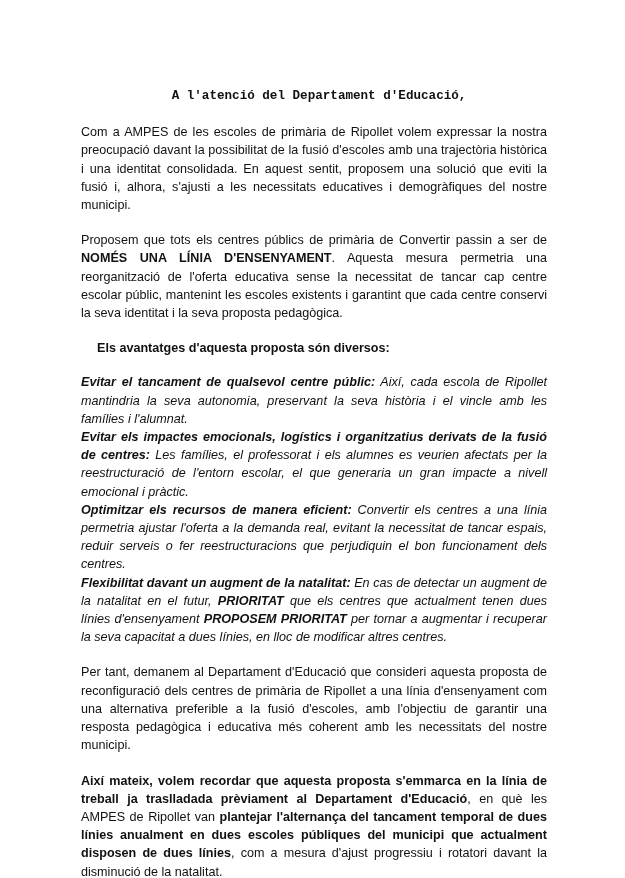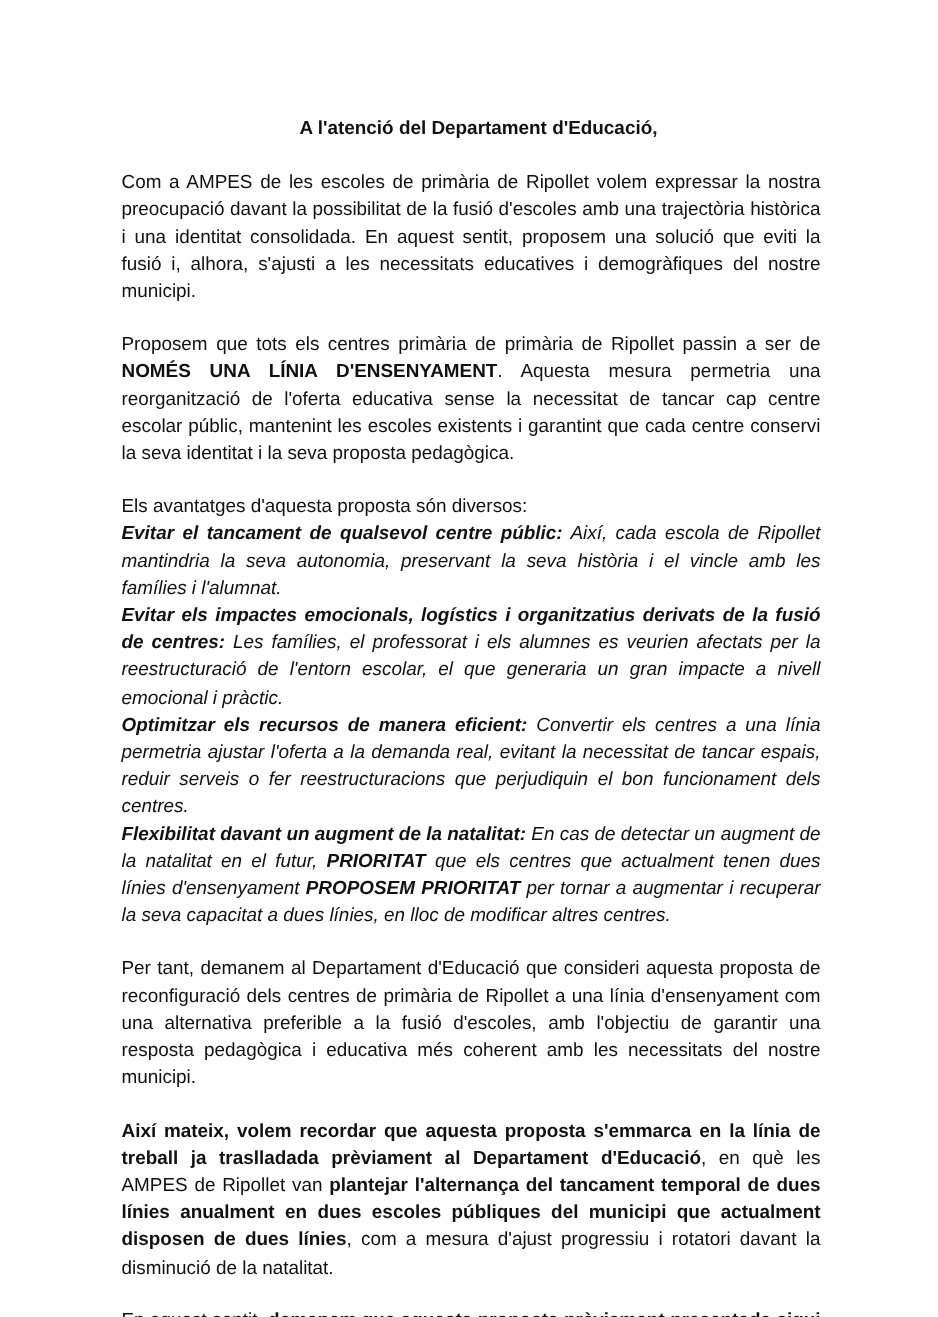--- a/index.html
+++ b/index.html
@@ -20,43 +20,44 @@
       left: 81px;
       top: 71px;
       width: 466px;
       font-size: 12.6px;
       line-height: 18.2px;
     }
     .title {
       text-align: center;
       font-weight: bold;
       font-size: 12.6px;
-      margin: 5px 0 18px 10px;
+      margin: 16px 0 18px 10px;
+      font-family: Liberation Mono, monospace;
     }
     p {
       margin: 0 0 17px 0;
       text-align: justify;
     }
     .block p.item {
       margin: 0;
       font-style: italic;
     }
     .block { margin: 0 0 17px 0; text-align: justify; }
-    .block .lead { font-weight: normal; margin: 0; }
+    .block .lead { font-weight: bold; margin: 16px; }
     b { font-weight: bold; }
   </style>
 </head>
 <body>
 
 <div class="page">
   <div class="title">A l'atenció del Departament d'Educació,</div>
 
   <p>Com a AMPES de les escoles de primària de Ripollet volem expressar la nostra preocupació davant la possibilitat de la fusió d'escoles amb una trajectòria històrica i una identitat consolidada. En aquest sentit, proposem una solució que eviti la fusió i, alhora, s'ajusti a les necessitats educatives i demogràfiques del nostre municipi.</p>
 
-  <p><span>Proposem que tots els centres primària de primària de Ripollet passin a ser de </span><b>NOMÉS UNA LÍNIA D'ENSENYAMENT</b><span>. Aquesta mesura permetria una reorganització de l'oferta educativa sense la necessitat de tancar cap centre escolar públic, mantenint les escoles existents i garantint que cada centre conservi la seva identitat i la seva proposta pedagògica.</span></p>
+  <p><span>Proposem que tots els centres públics de primària de Convertir passin a ser de </span><b>NOMÉS UNA LÍNIA D'ENSENYAMENT</b><span>. Aquesta mesura permetria una reorganització de l'oferta educativa sense la necessitat de tancar cap centre escolar públic, mantenint les escoles existents i garantint que cada centre conservi la seva identitat i la seva proposta pedagògica.</span></p>
 
   <div class="block">
     <p class="lead">Els avantatges d'aquesta proposta són diversos:</p>
     <p class="item"><b>Evitar el tancament de qualsevol centre públic:</b><span> Així, cada escola de Ripollet mantindria la seva autonomia, preservant la seva història i el vincle amb les famílies i l'alumnat.</span></p>
     <p class="item"><b>Evitar els impactes emocionals, logístics i organitzatius derivats de la fusió de centres:</b><span> Les famílies, el professorat i els alumnes es veurien afectats per la reestructuració de l'entorn escolar, el que generaria un gran impacte a nivell emocional i pràctic.</span></p>
     <p class="item"><b>Optimitzar els recursos de manera eficient:</b><span> Convertir els centres a una línia permetria ajustar l'oferta a la demanda real, evitant la necessitat de tancar espais, reduir serveis o fer reestructuracions que perjudiquin el bon funcionament dels centres.</span></p>
     <p class="item"><b>Flexibilitat davant un augment de la natalitat:</b><span> En cas de detectar un augment de la natalitat en el futur, </span><b>PRIORITAT</b><span> que els centres que actualment tenen dues línies d'ensenyament </span><b>PROPOSEM PRIORITAT</b><span> per tornar a augmentar i recuperar la seva capacitat a dues línies, en lloc de modificar altres centres.</span></p>
   </div>
 
   <p>Per tant, demanem al Departament d'Educació que consideri aquesta proposta de reconfiguració dels centres de primària de Ripollet a una línia d'ensenyament com una alternativa preferible a la fusió d'escoles, amb l'objectiu de garantir una resposta pedagògica i educativa més coherent amb les necessitats del nostre municipi.</p>

